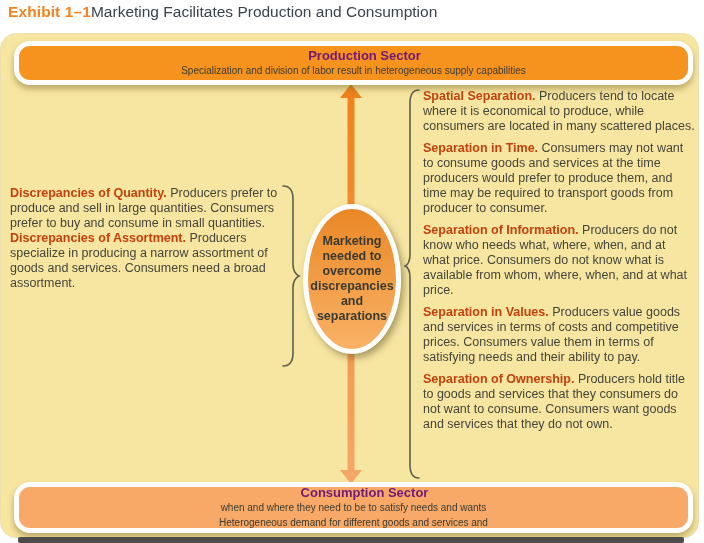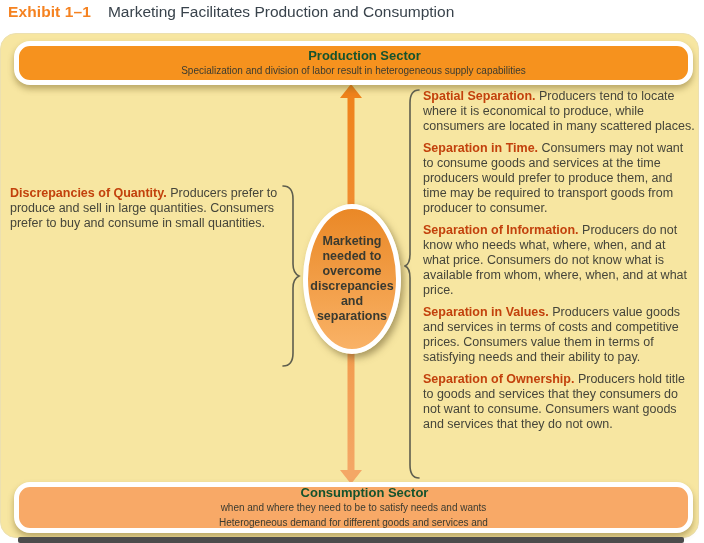--- a/index.html
+++ b/index.html
@@ -1,36 +1,36 @@
 <!DOCTYPE html>
 <html><head>
 <meta charset="utf-8">
 <style>
   html,body{margin:0;padding:0;background:#fff;}
   .stage{
     position:relative;width:704px;height:543px;overflow:hidden;
     font-family:"Liberation Sans",sans-serif;color:#3e3e33;background:#fff;
   }
   
-  .hdr{position:absolute;left:8px;top:3px;display:flex;align-items:baseline;gap:17px;}
+  .hdr{position:absolute;left:8px;top:3px;display:flex;align-items:baseline;}
   .hdr .exhibit{font-weight:bold;font-size:15.5px;color:#f58220;letter-spacing:.1px;}
   .hdr .title{font-size:15.5px;color:#39434c;}
   
   .panel{
     position:absolute;left:0;top:33px;width:697px;height:503px;
     background:#f7e6a1;border-radius:16px;border:1px solid #ece0b0;
   }
   
   .bar{
     position:absolute;left:14px;width:669px;border:5px solid #ffffff;border-radius:16px;
     box-shadow:0 4px 6px rgba(110,90,30,.45);
     display:flex;flex-direction:column;justify-content:center;align-items:center;
     text-align:center;line-height:15px;
   }
-  .bar .bt{font-weight:bold;font-size:13px;color:#14532d;margin-left:22px;}
+  .bar .bt{font-weight:bold;font-size:13px;color:#701a75;margin-left:22px;}
   .bar .bs{font-size:10px;color:#3b3b30;display:block;}
   .bar-prod{top:41px;height:34px;background:#f6921e;}
   .bar-cons{top:482px;height:41px;background:#f8a967;}
   
   .arrow{position:absolute;left:333px;top:84px;}
   
   .ellipse{
     position:absolute;left:303px;top:204px;width:88px;height:140px;
     background:linear-gradient(#ea8826,#f9b266);
     border:5px solid #fff;border-radius:50%;
@@ -99,20 +99,21 @@
   <svg class="brace brace-left" width="20" height="184" aria-hidden="true">
     <path d="M2,2 Q12,2 12,15 L12,80 Q12,89 18,92 Q12,95 12,104 L12,169 Q12,182 2,182" fill="none" stroke="#5e5e4e" stroke-width="1.6" stroke-linecap="round"></path>
   </svg>
 
   <svg class="brace brace-right" width="17" height="392" aria-hidden="true">
     <path d="M15,2 Q6,2 6,15 L6,166 Q6,176 1,178 Q6,180 6,190 L6,377 Q6,390 15,390" fill="none" stroke="#5e5e4e" stroke-width="1.6" stroke-linecap="round"></path>
   </svg>
 
   <div class="leftcol">
     <p class="txtblock"><strong>Discrepancies of Quantity.</strong> <span>Producers prefer to produce and sell in large quantities. Consumers prefer to buy and consume in small quantities.</span></p>
+    <p class="txtblock"><strong>Discrepancies of Assortment.</strong> <span>Producers specialize in producing a narrow assortment of goods and services. Consumers need a broad assortment.</span></p>
   </div>
 
   <div class="rightcol">
     <p class="txtblock"><strong>Spatial Separation.</strong> <span>Producers tend to locate where it is economical to produce, while consumers are located in many scattered places.</span></p>
     <p class="txtblock"><strong>Separation in Time.</strong> <span>Consumers may not want to consume goods and services at the time producers would prefer to produce them, and time may be required to transport goods from producer to consumer.</span></p>
     <p class="txtblock"><strong>Separation of Information.</strong> <span>Producers do not know who needs what, where, when, and at what price. Consumers do not know what is available from whom, where, when, and at what price.</span></p>
     <p class="txtblock"><strong>Separation in Values.</strong> <span>Producers value goods and services in terms of costs and competitive prices. Consumers value them in terms of satisfying needs and their ability to pay.</span></p>
     <p class="txtblock"><strong>Separation of Ownership.</strong> <span>Producers hold title to goods and services that they consumers do not want to consume. Consumers want goods and services that they do not own.</span></p>
   </div>
 

